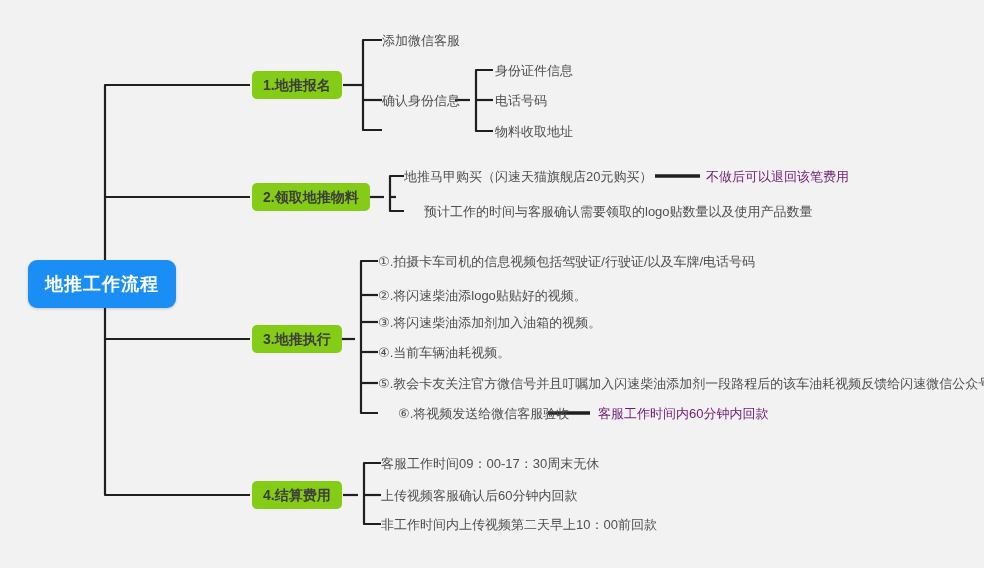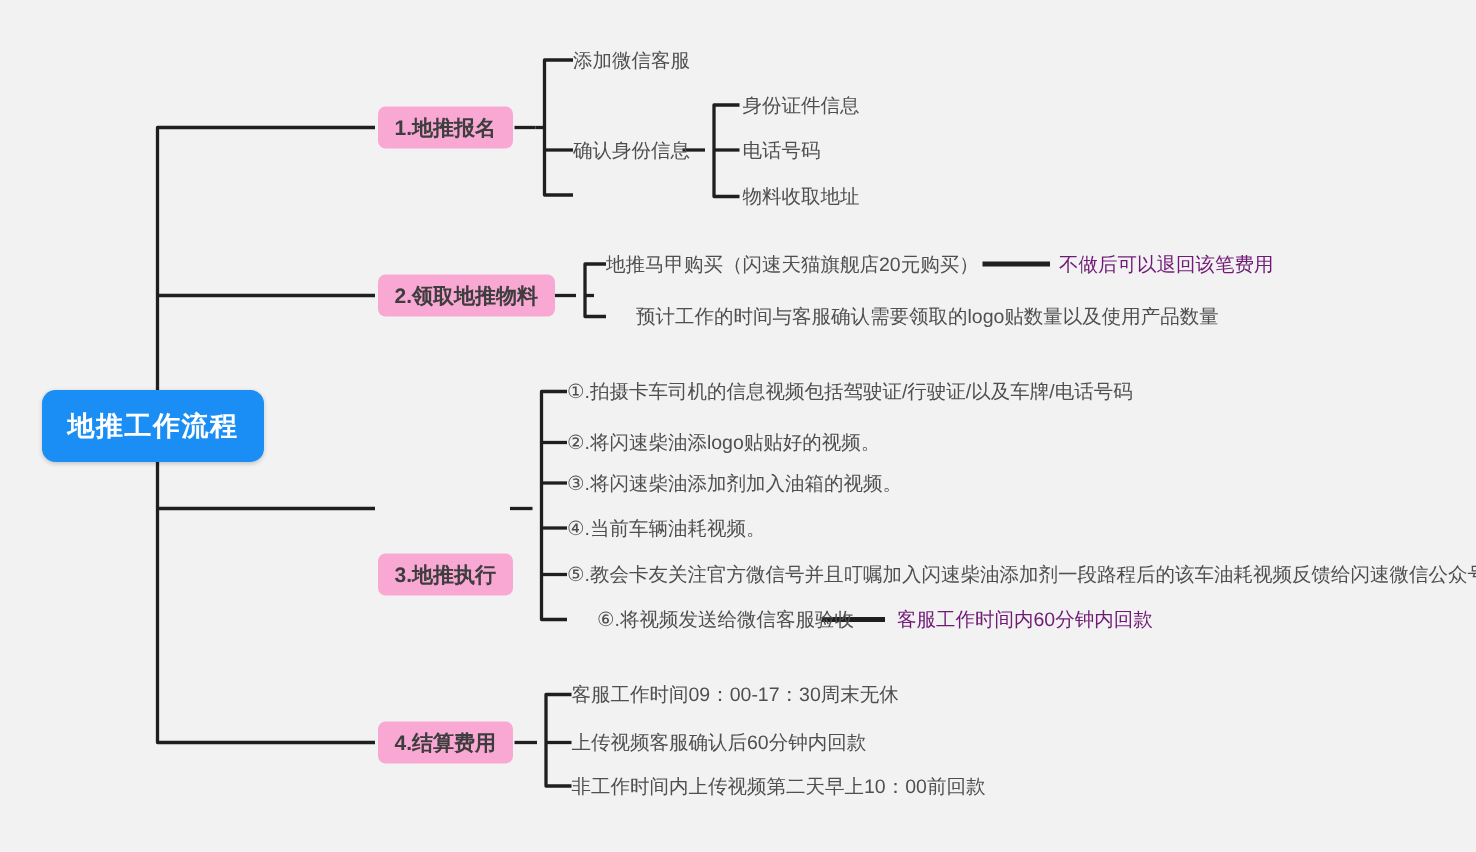--- a/index.html
+++ b/index.html
@@ -45,21 +45,21 @@
     display: flex;
     align-items: center;
     justify-content: center;
     color: #ffffff;
     font-size: 18px;
     font-weight: bold;
     letter-spacing: 1px;
     box-shadow: 0 1px 3px rgba(0,0,0,0.18);
   }
   .level1 {
-    background: #f9a8d4;
+    background: #84cc16;
     border-radius: 5px;
     padding: 7px 11px;
     font-size: 14px;
     font-weight: bold;
     color: #3d3d3d;
     transform: translateY(-50%);
   }
   .level2 {
     transform: translateY(-50%);
     font-size: 13px;
@@ -149,21 +149,21 @@
   <div class="node level2" style="left:404px; top:176px;">
     <span>地推马甲购买（闪速天猫旗舰店20元购买）</span>
   </div>
   <div class="node annot" style="left:706px; top:176px;">
     <span>不做后可以退回该笔费用</span>
   </div>
   <div class="node level2" style="left:404px; top:211px;margin-left:20px;">
     <span>预计工作的时间与客服确认需要领取的logo贴数量以及使用产品数量</span>
   </div>
 
-  <div class="node level1" style="left:252px; top:339px;margin-top:44px;">
+  <div class="node level1" style="left:252px; top:339px;">
     <span>3.地推执行</span>
   </div>
   <div class="node level2" style="left:378px; top:261px;">
     <span>①.拍摄卡车司机的信息视频包括驾驶证/行驶证/以及车牌/电话号码</span>
   </div>
   <div class="node level2" style="left:378px; top:295px;">
     <span>②.将闪速柴油添logo贴贴好的视频。</span>
   </div>
   <div class="node level2" style="left:378px; top:322px;">
     <span>③.将闪速柴油添加剂加入油箱的视频。</span>

